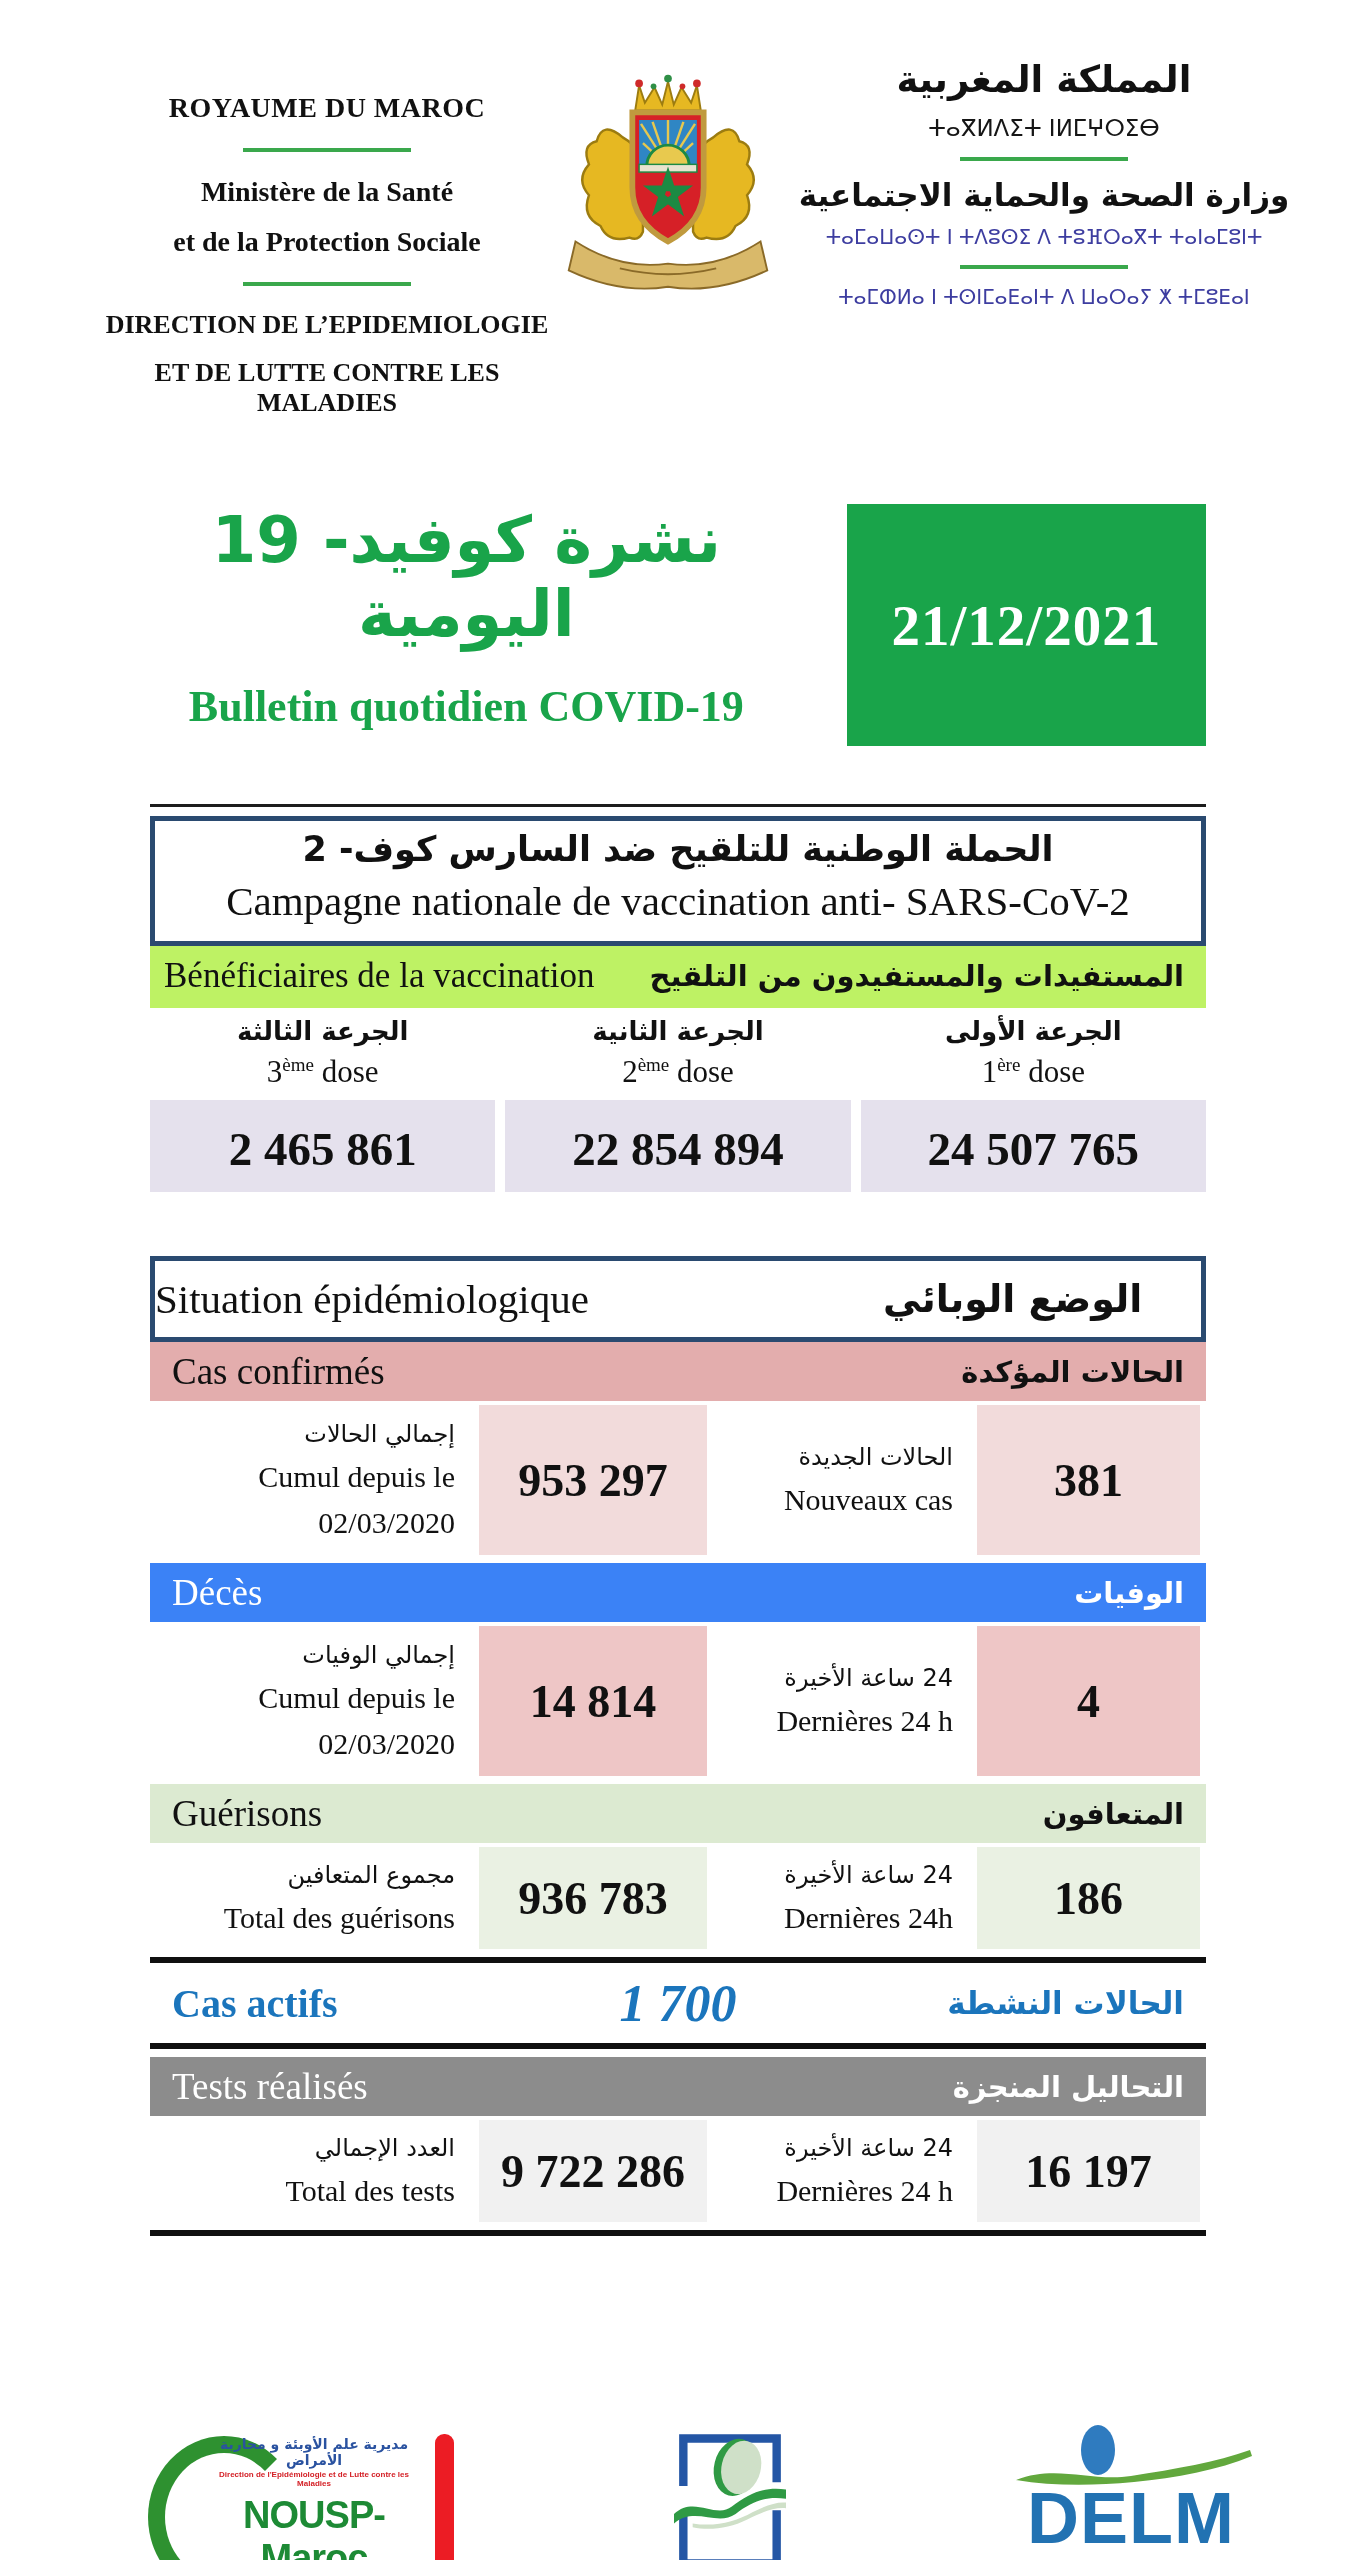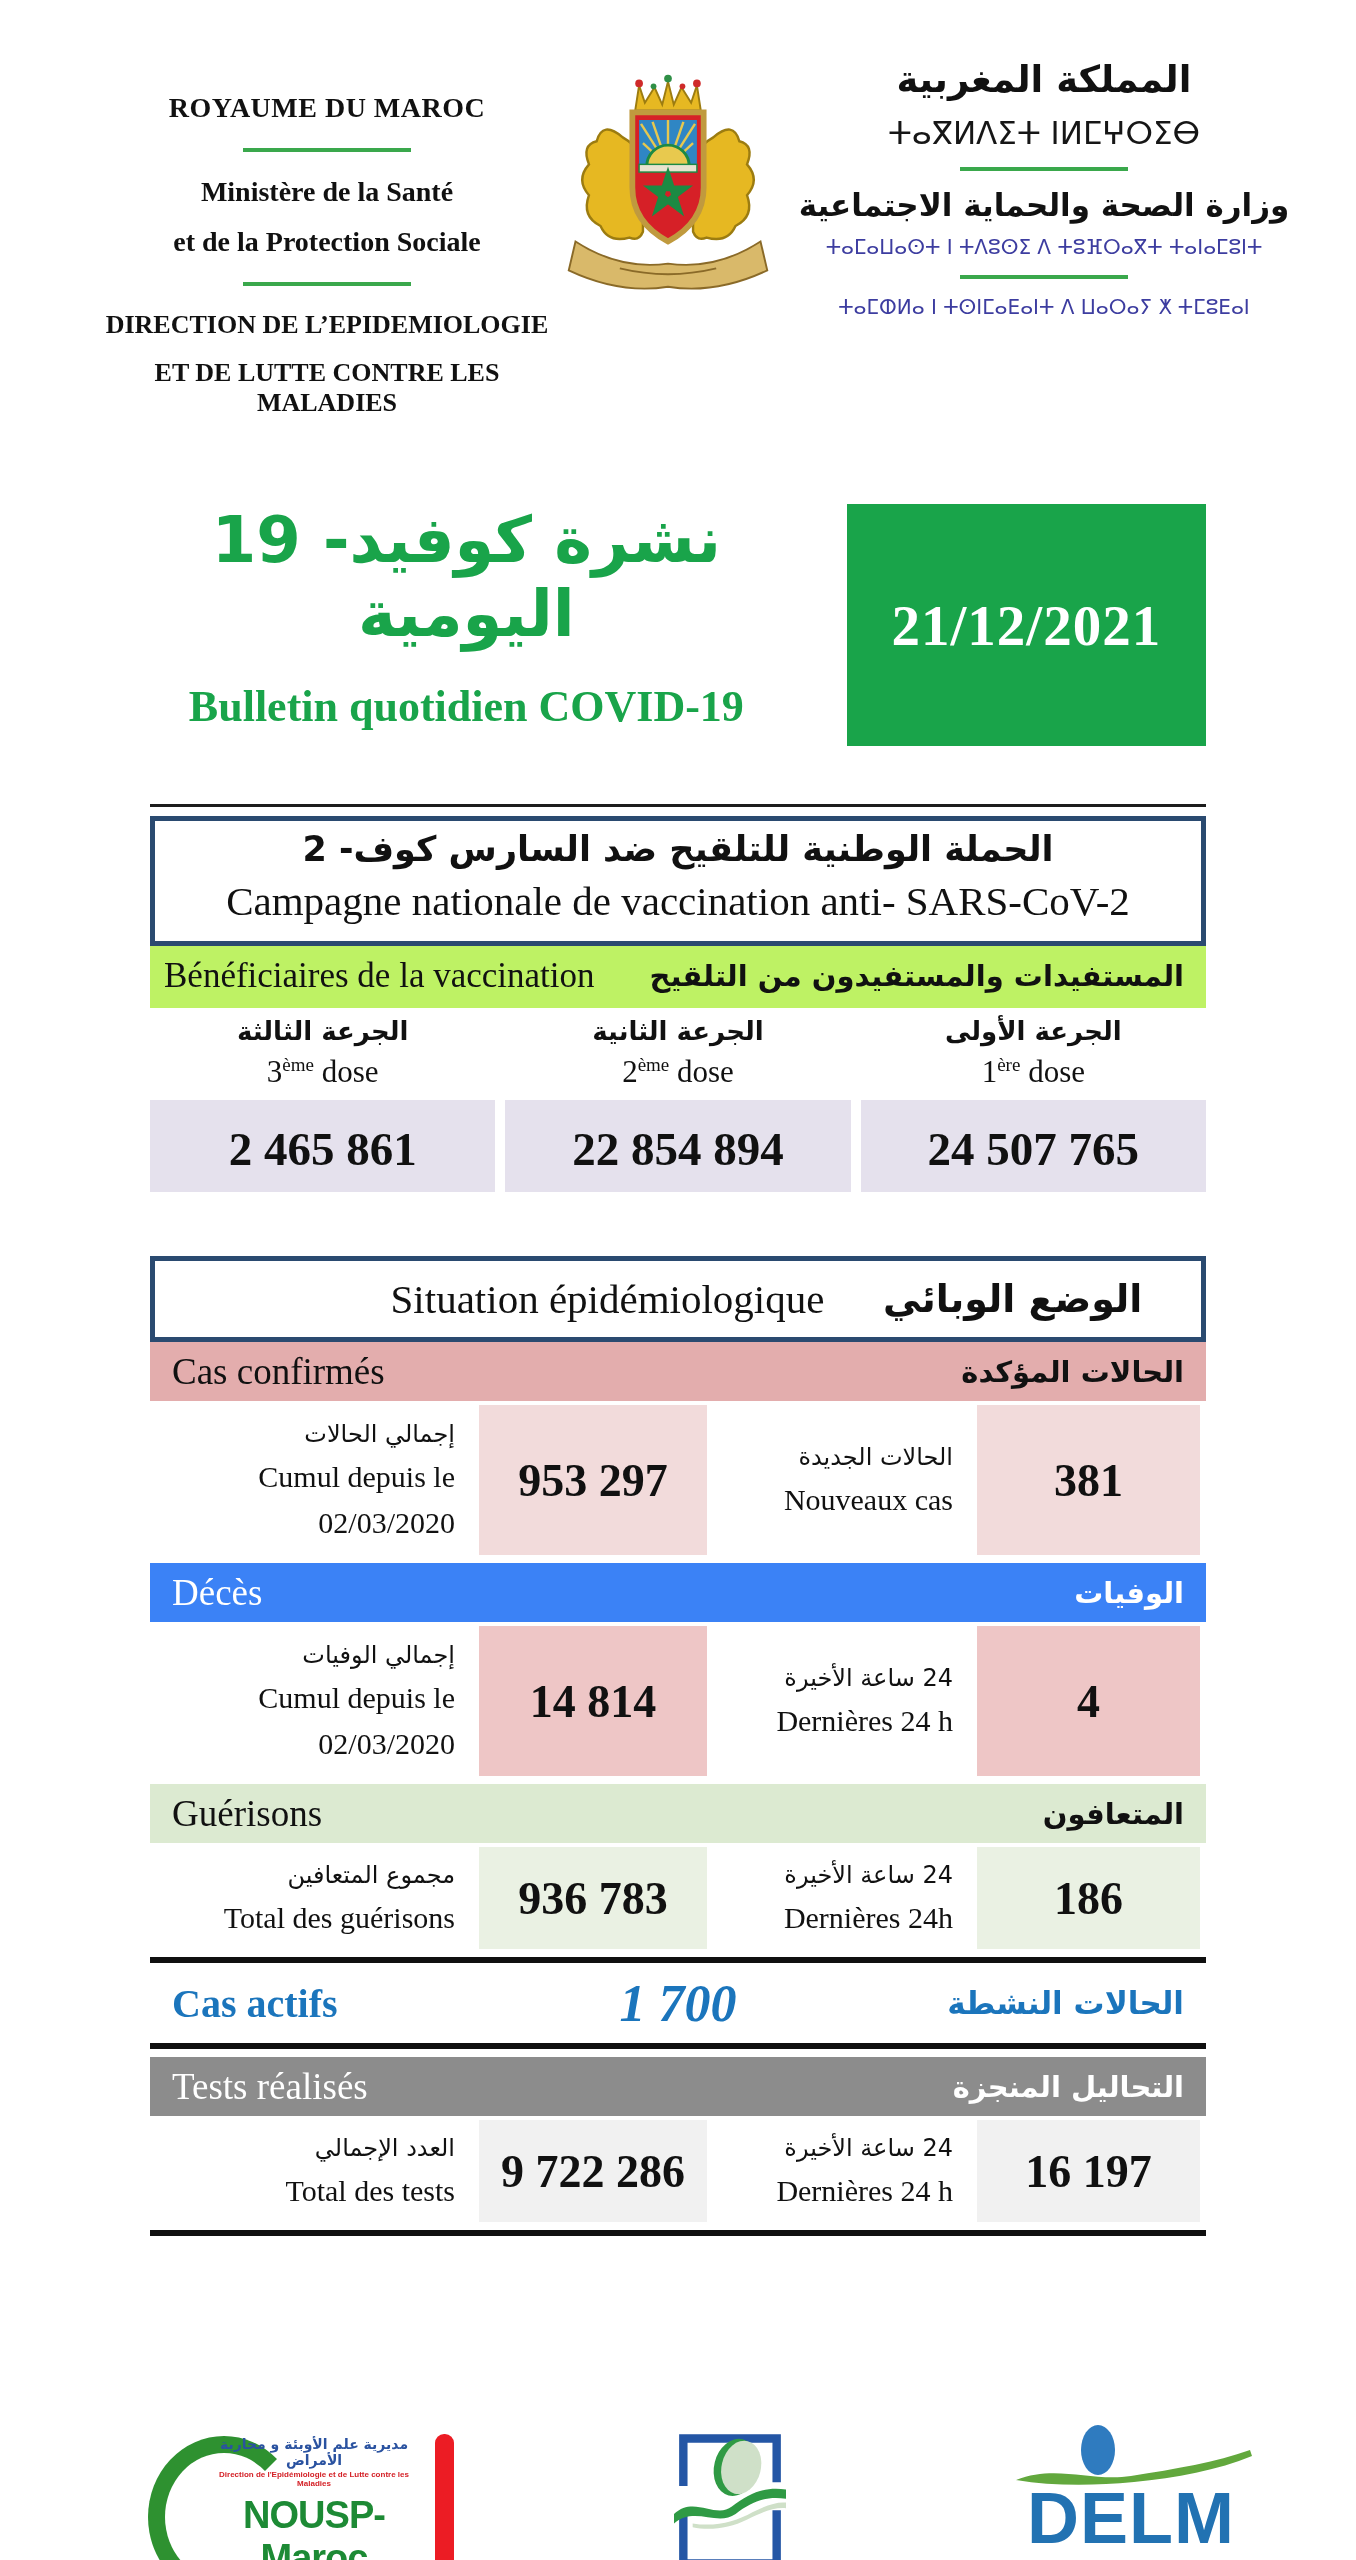--- a/index.html
+++ b/index.html
@@ -16,21 +16,21 @@
   .h-left{width:470px;padding-top:40px;text-align:center;font-weight:bold;}
   .h-left .l1{font-size:28px;letter-spacing:.5px;}
   .gdiv{width:168px;height:4px;background:#3aa84c;margin:24px auto;}
   .h-left .l2{font-size:28px;}
   .h-left .l3{font-size:28px;margin-top:18px;}
   .h-left .l4{font-size:26px;}
   .h-left .l5{font-size:26px;margin-top:18px;}
   .h-emblem{width:212px;flex:0 0 auto;margin-top:0;}
   .h-right{flex:1;text-align:center;padding-top:6px;padding-left:8px;}
   .h-right .a1{font-size:37px;font-weight:bold;}
-  .h-right .t1{font-size:31px;margin-top:14px;color:#161616;}
+  .h-right .t1{font-size:23px;margin-top:14px;color:#161616;}
   .h-right .gdiv{margin:16px auto;}
   .h-right .a2{font-size:31px;font-weight:bold;}
   .h-right .t2{font-size:20px;color:#3d3da0;margin-top:12px;}
   .h-right .a3{font-size:31px;font-weight:bold;}
   .h-right .t3{font-size:20px;color:#3d3da0;margin-top:12px;}
 
   
   .banner{display:flex;margin:86px 0 0 150px;width:1056px;align-items:stretch;gap:24px;}
   .banner-left{width:648px;text-align:center;}
   .banner-ar{font-size:64px;font-weight:bold;color:#19a44a;line-height:1.15;}
@@ -52,21 +52,21 @@
   .doses{display:flex;gap:10px;margin-top:8px;}
   .dose{flex:1;text-align:center;}
   .dose .dar{font-size:26px;font-weight:bold;}
   .dose .dfr{font-size:31px;margin:8px 0 10px;}
   .dose sup{font-size:19px;}
   .dose .dval{background:#e5e1ed;font-size:47px;font-weight:bold;padding:22px 0 16px;}
 
   
   .situation{width:1056px;margin:64px auto 0;}
   .sit-head{border:5px solid #2a4a70;display:flex;align-items:center;padding:14px 0;}
-  .sit-head .sfr{width:64%;text-align:right;font-size:41px;}
+  .sit-head .sfr{width:64%;text-align:left;font-size:41px;}
   .sit-head .sar{width:36%;text-align:center;font-size:38px;font-weight:bold;}
   .band{display:flex;justify-content:space-between;align-items:center;padding:8px 22px;}
   .band .bfr{font-size:37px;}
   .band .bar2{font-size:29px;font-weight:bold;}
   .band.pink{background:#e3adad;}
   .band.red{background:#3b82f6;color:#fff;}
   .band.green{background:#dcead1;}
   .band.gray{background:#8c8c8c;color:#fff;}
   .datarow{display:grid;grid-template-columns:323px 240px 258px 235px;margin-top:4px;}
   .cell-label{text-align:right;padding-right:18px;display:flex;flex-direction:column;

